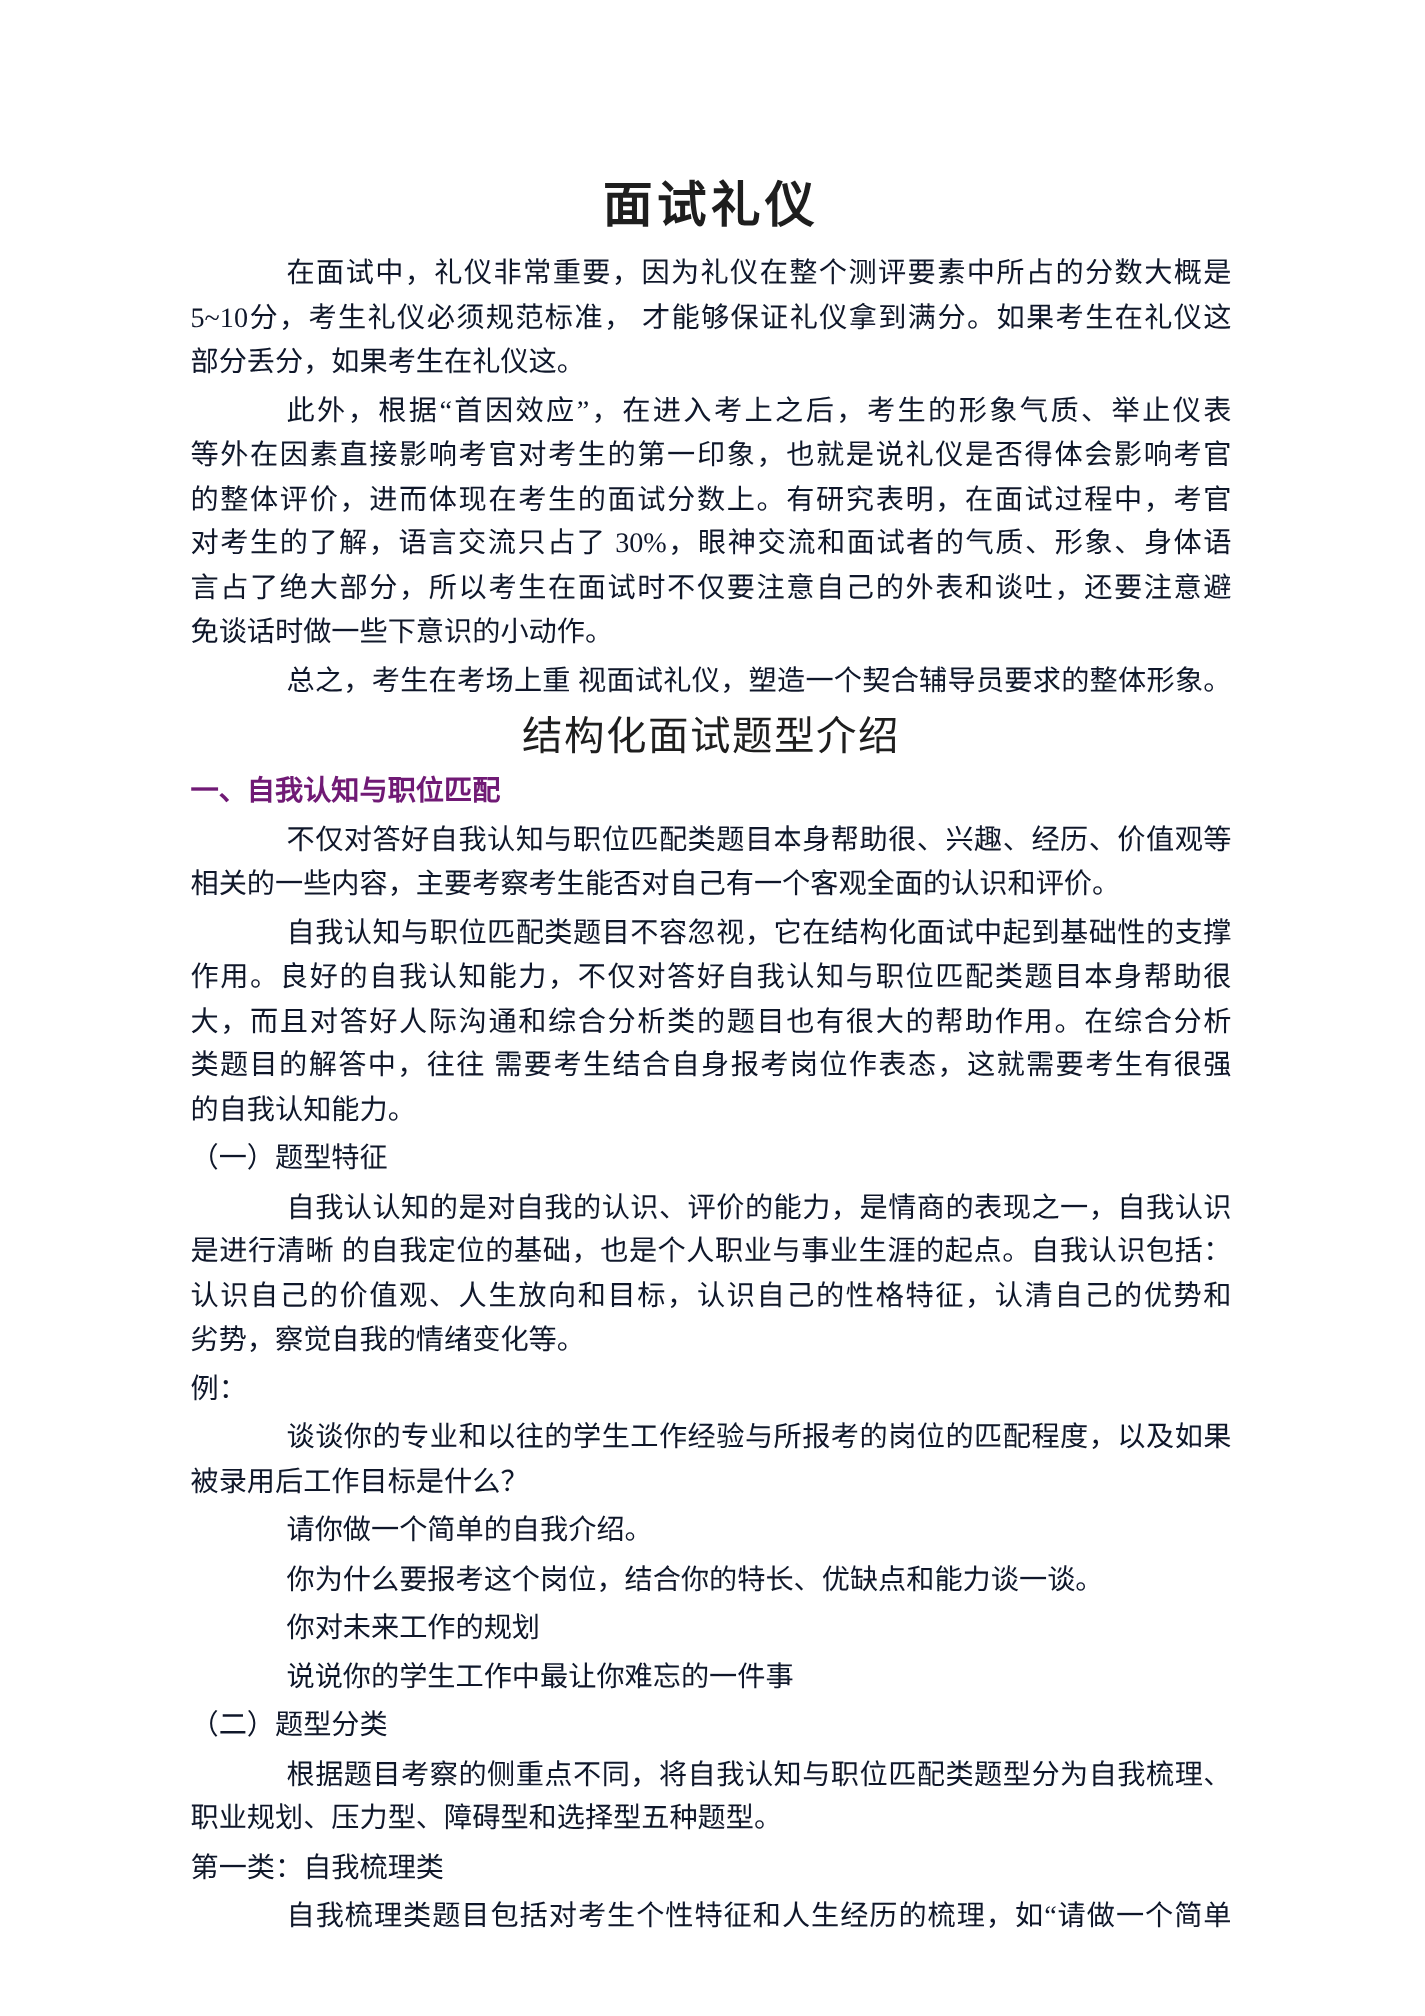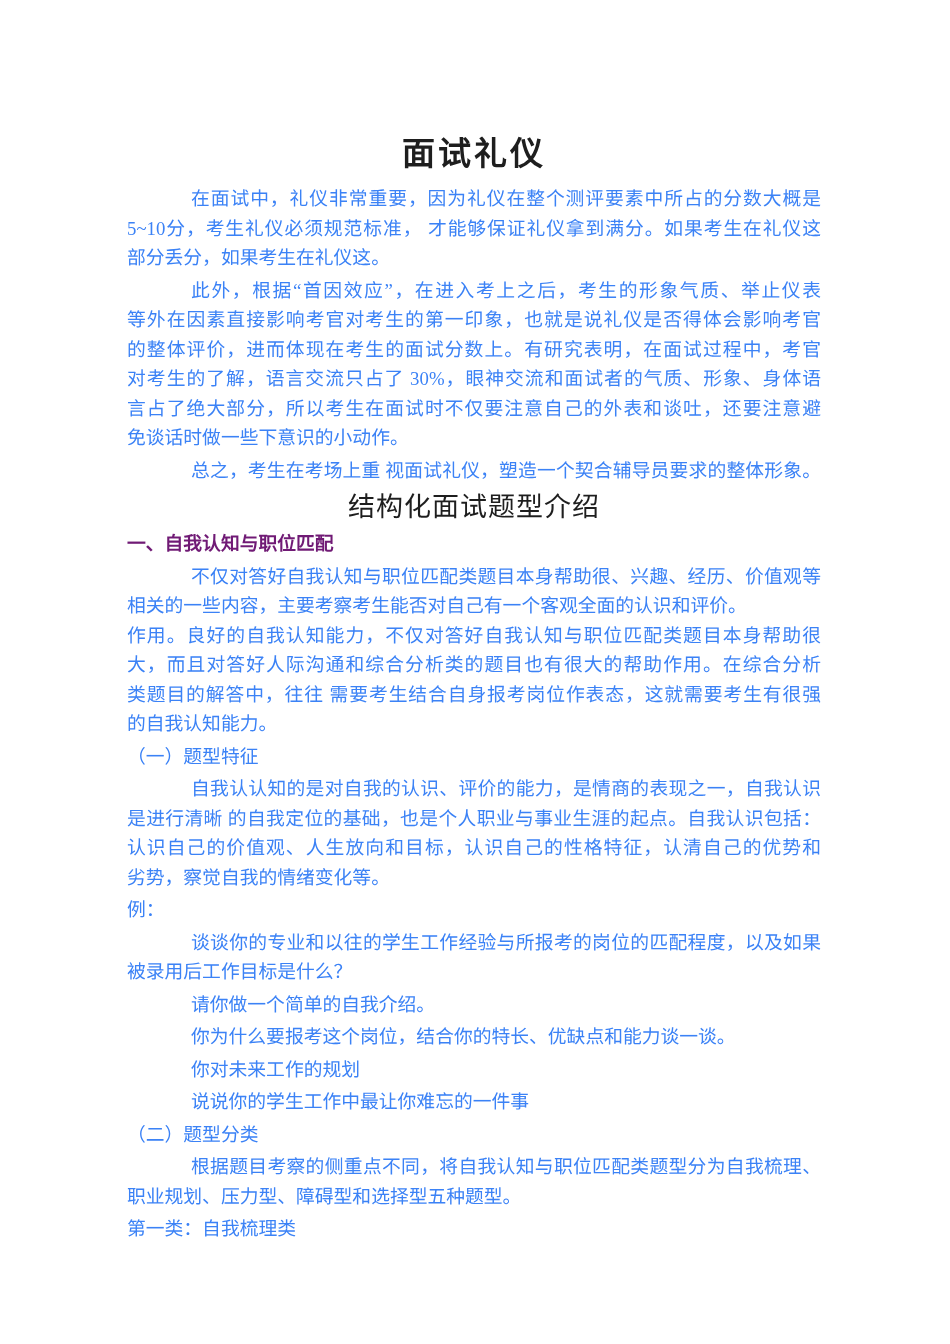--- a/index.html
+++ b/index.html
@@ -11,21 +11,21 @@
     position: relative;
     width: 950px;
     height: 1344px;
     background: #ffffff;
     overflow: hidden;
     font-family: "Liberation Serif", "DejaVu Serif", serif;
   }
   .content {
     position: absolute;
     left: 127px;
-    top: 132px;
+    top: 116px;
     width: 694px;
   }
   .h1 {
     font-size: 33px;
     line-height: 44px;
     font-weight: bold;
     text-align: center;
     letter-spacing: 3px;
     color: #1e1e1e;
     margin: 0 0 8px 0;
@@ -39,21 +39,21 @@
     letter-spacing: 1px;
     color: #1e1e1e;
     margin: 3px 0 3px 0;
     white-space: nowrap;
   }
   .line {
     font-size: 18.8px;
     line-height: 29.5px;
     height: 29.5px;
     overflow: hidden;
-    color: #3b82f6;
+    color: #0f172a;
     text-align: left;
     text-align-last: left;
   }
   .line.p { margin-top: 3px; }
   .line.indent { text-indent: 64px; }
   .line.fill { text-align: justify; text-align-last: justify; }
   .line.bold { font-weight: bold; color: #701a75; text-align: right; }
 </style>
 </head>
 <body>
@@ -68,34 +68,36 @@
       <div class="line fill">等外在因素直接影响考官对考生的第一印象，也就是说礼仪是否得体会影响考官</div>
       <div class="line fill">的整体评价，进而体现在考生的面试分数上。有研究表明，在面试过程中，考官</div>
       <div class="line fill">对考生的了解，语言交流只占了 30%，眼神交流和面试者的气质、形象、身体语</div>
       <div class="line fill">言占了绝大部分，所以考生在面试时不仅要注意自己的外表和谈吐，还要注意避</div>
       <div class="line">免谈话时做一些下意识的小动作。</div>
       <div class="line p indent fill">总之，考生在考场上重 视面试礼仪，塑造一个契合辅导员要求的整体形象。</div>
       <div class="h2">结构化面试题型介绍</div>
       <div class="line p bold">一、自我认知与职位匹配</div>
       <div class="line p indent fill">不仅对答好自我认知与职位匹配类题目本身帮助很、兴趣、经历、价值观等</div>
       <div class="line">相关的一些内容，主要考察考生能否对自己有一个客观全面的认识和评价。</div>
+      <div class="line p indent fill">自我认知与职位匹配类题目不容忽视，它在结构化面试中起到基础性的支撑</div>
       <div class="line fill">作用。良好的自我认知能力，不仅对答好自我认知与职位匹配类题目本身帮助很</div>
       <div class="line fill">大，而且对答好人际沟通和综合分析类的题目也有很大的帮助作用。在综合分析</div>
       <div class="line fill">类题目的解答中，往往 需要考生结合自身报考岗位作表态，这就需要考生有很强</div>
       <div class="line">的自我认知能力。</div>
       <div class="line p">（一）题型特征</div>
       <div class="line p indent fill">自我认认知的是对自我的认识、评价的能力，是情商的表现之一，自我认识</div>
       <div class="line fill">是进行清晰 的自我定位的基础，也是个人职业与事业生涯的起点。自我认识包括：</div>
       <div class="line fill">认识自己的价值观、人生放向和目标，认识自己的性格特征，认清自己的优势和</div>
       <div class="line">劣势，察觉自我的情绪变化等。</div>
       <div class="line p">例：</div>
       <div class="line p indent fill">谈谈你的专业和以往的学生工作经验与所报考的岗位的匹配程度，以及如果</div>
       <div class="line">被录用后工作目标是什么？</div>
       <div class="line p indent">请你做一个简单的自我介绍。</div>
       <div class="line p indent">你为什么要报考这个岗位，结合你的特长、优缺点和能力谈一谈。</div>
       <div class="line p indent">你对未来工作的规划</div>
       <div class="line p indent">说说你的学生工作中最让你难忘的一件事</div>
       <div class="line p">（二）题型分类</div>
       <div class="line p indent fill">根据题目考察的侧重点不同，将自我认知与职位匹配类题型分为自我梳理、</div>
       <div class="line">职业规划、压力型、障碍型和选择型五种题型。</div>
       <div class="line p">第一类：自我梳理类</div>
+      <div class="line p indent fill">自我梳理类题目包括对考生个性特征和人生经历的梳理，如“请做一个简单</div>
     </div>
 </div>
 
 </body></html>

